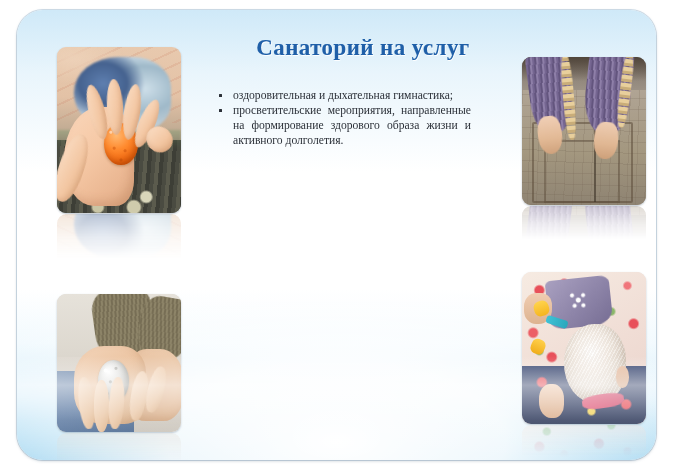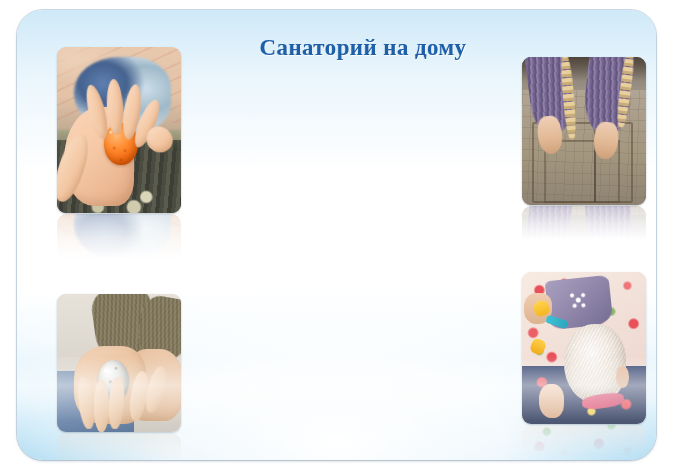--- a/index.html
+++ b/index.html
@@ -528,21 +528,21 @@
     filter: blur(0.5px);
   }
 </style>
 </head>
 <body>
 
 <div id="slide">
 
   <div id="panel">
 
-    <div id="title">Санаторий на дому</div>
+    <div id="title">Санаторий на услуг</div>
 
     <div class="photo-wrap" style="left:40px; top:37px; width:124px; height:166px;">
       <div class="photo">
         <div class="ph-layer pA-bg"></div>
         <div class="ph-layer pA-chair"></div>
         <div class="pA-blue"></div>
         <div class="ph-layer pA-rug"></div>
         <div class="ph-layer pA-rug-edge"></div>
         <div class="pA-hand"></div>
         <div class="pA-finger pA-thumb"></div>
@@ -633,20 +633,22 @@
           <div class="ph-layer pD-floral"></div>
 
         </div>
       </div>
     </div>
 
     <div id="text-col">
 
 
       <ul id="bullets">
+        <li>оздоровительная и дыхательная гимнастика;</li>
+        <li>просветительские мероприятия, направленные на формирование здорового образа жизни и активного долголетия.</li>
       </ul>
 
     </div>
 
     <div id="panel-gloss"></div>
 
   </div>
 </div>
 
 </body></html>

